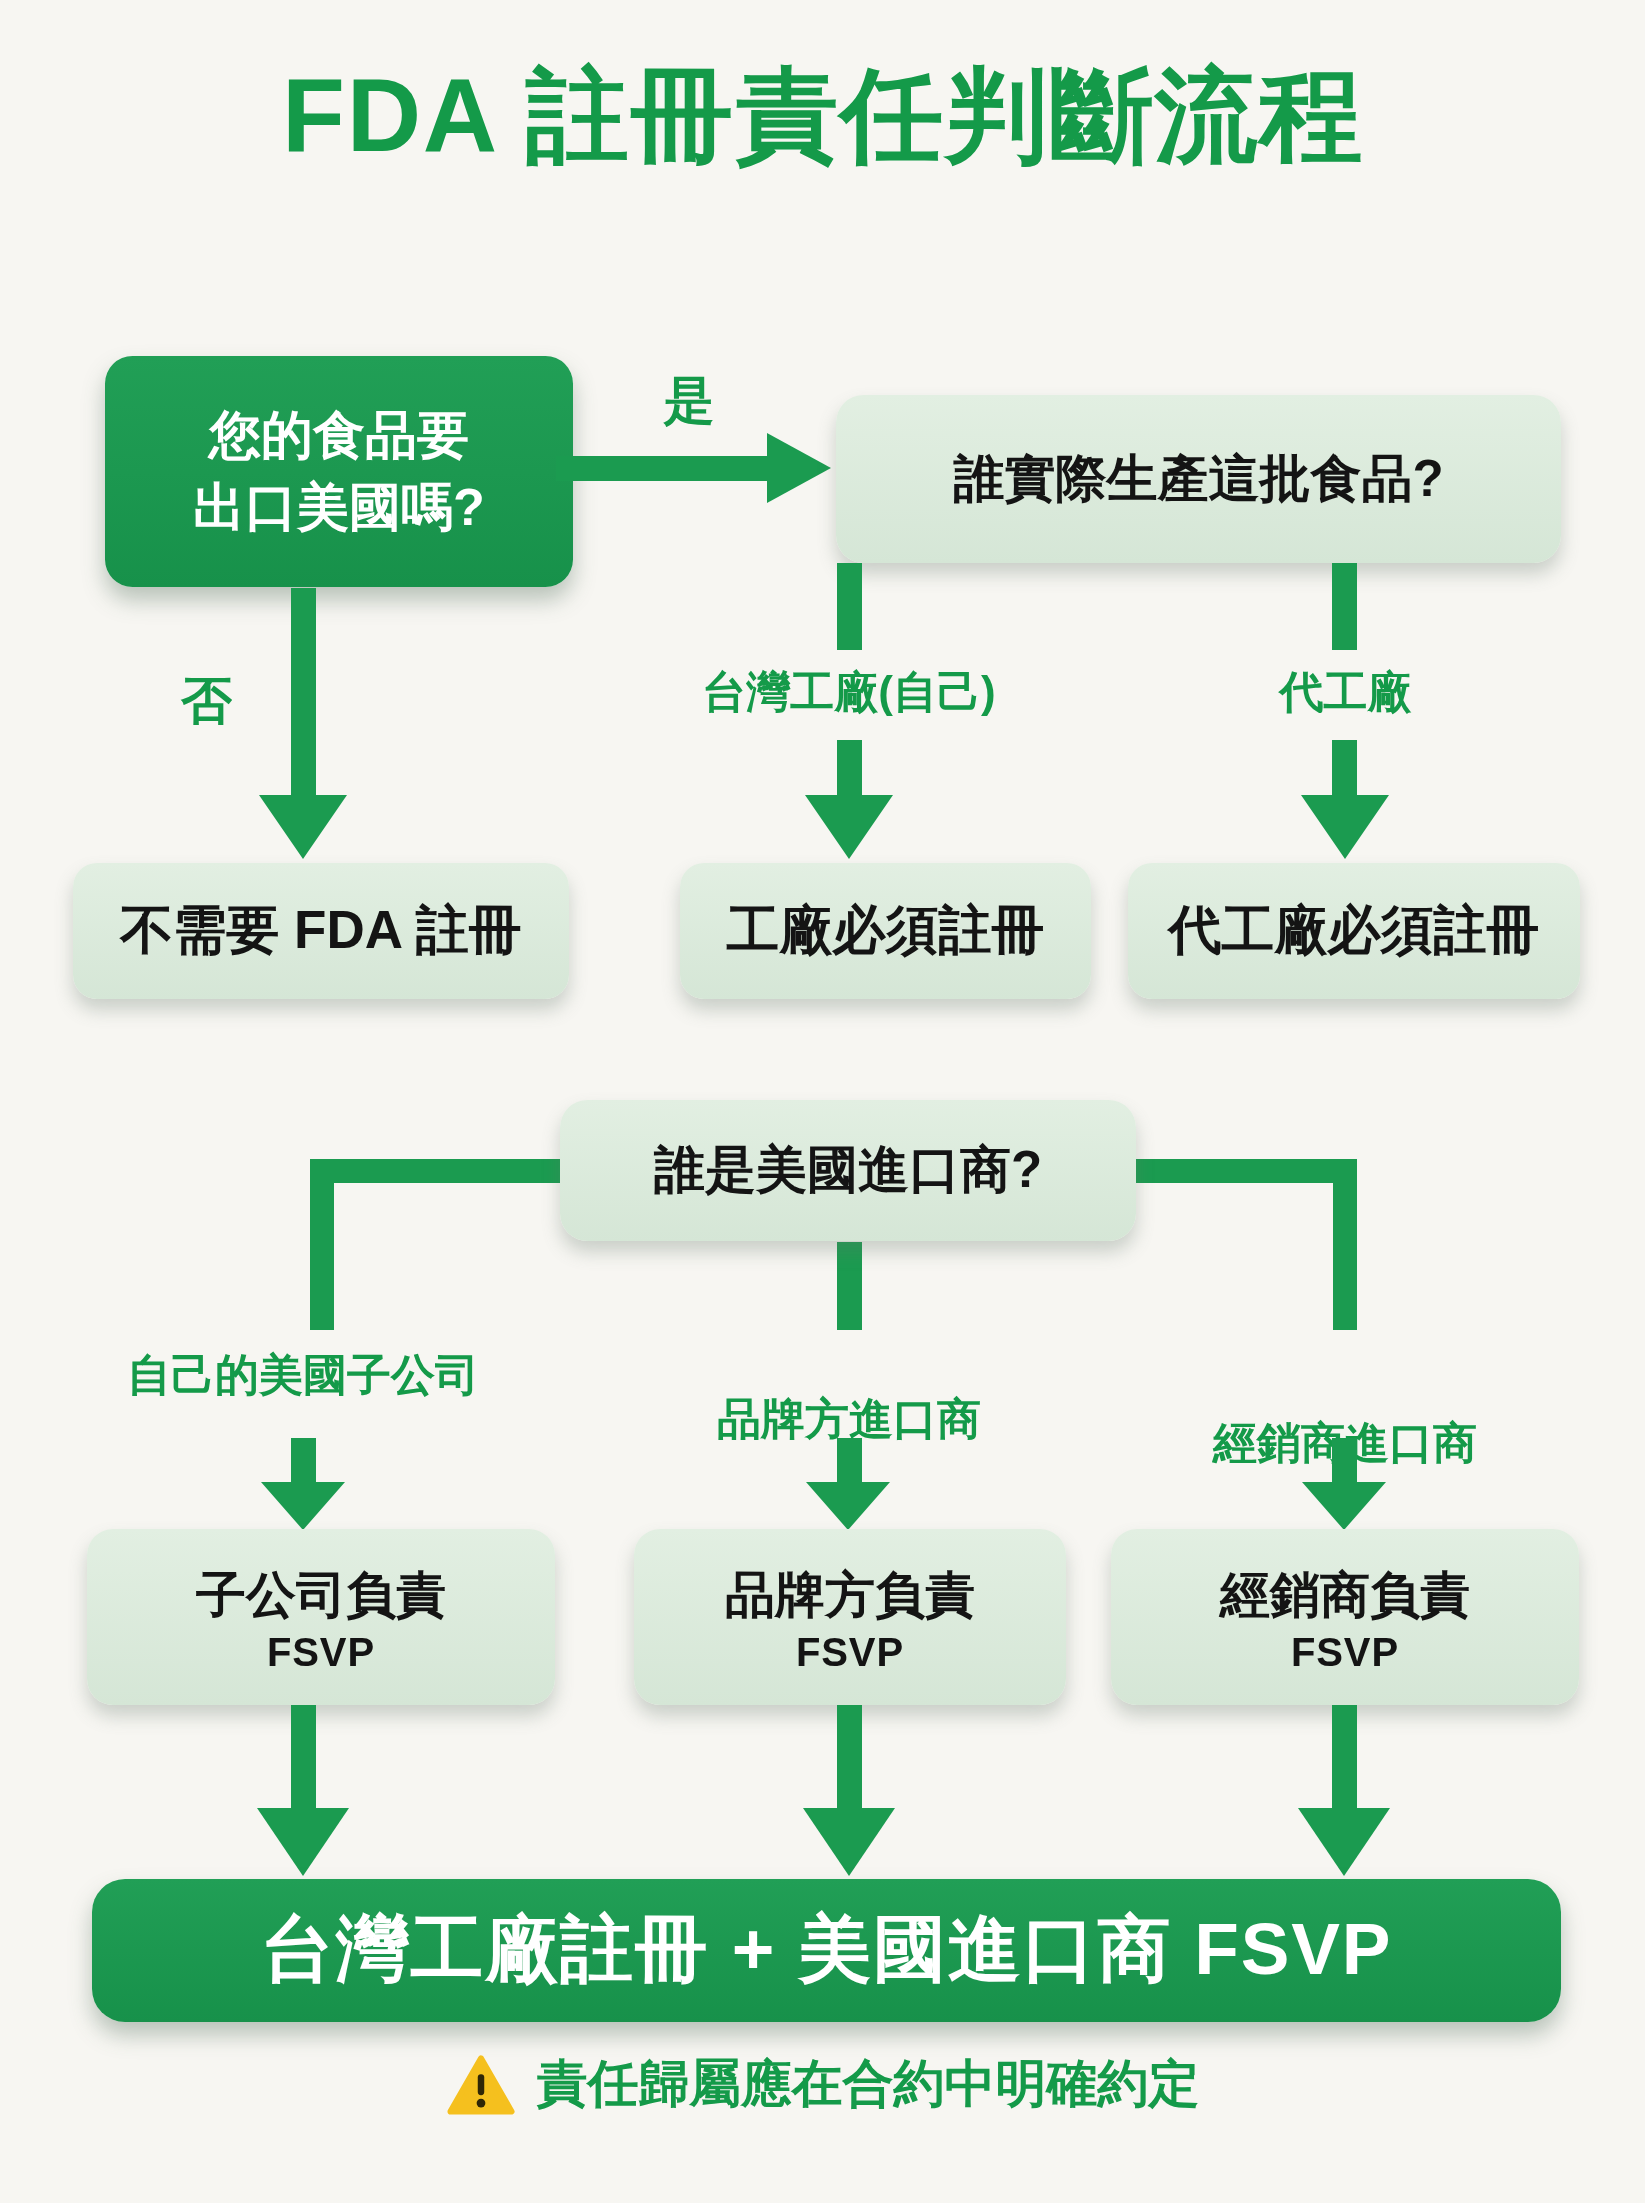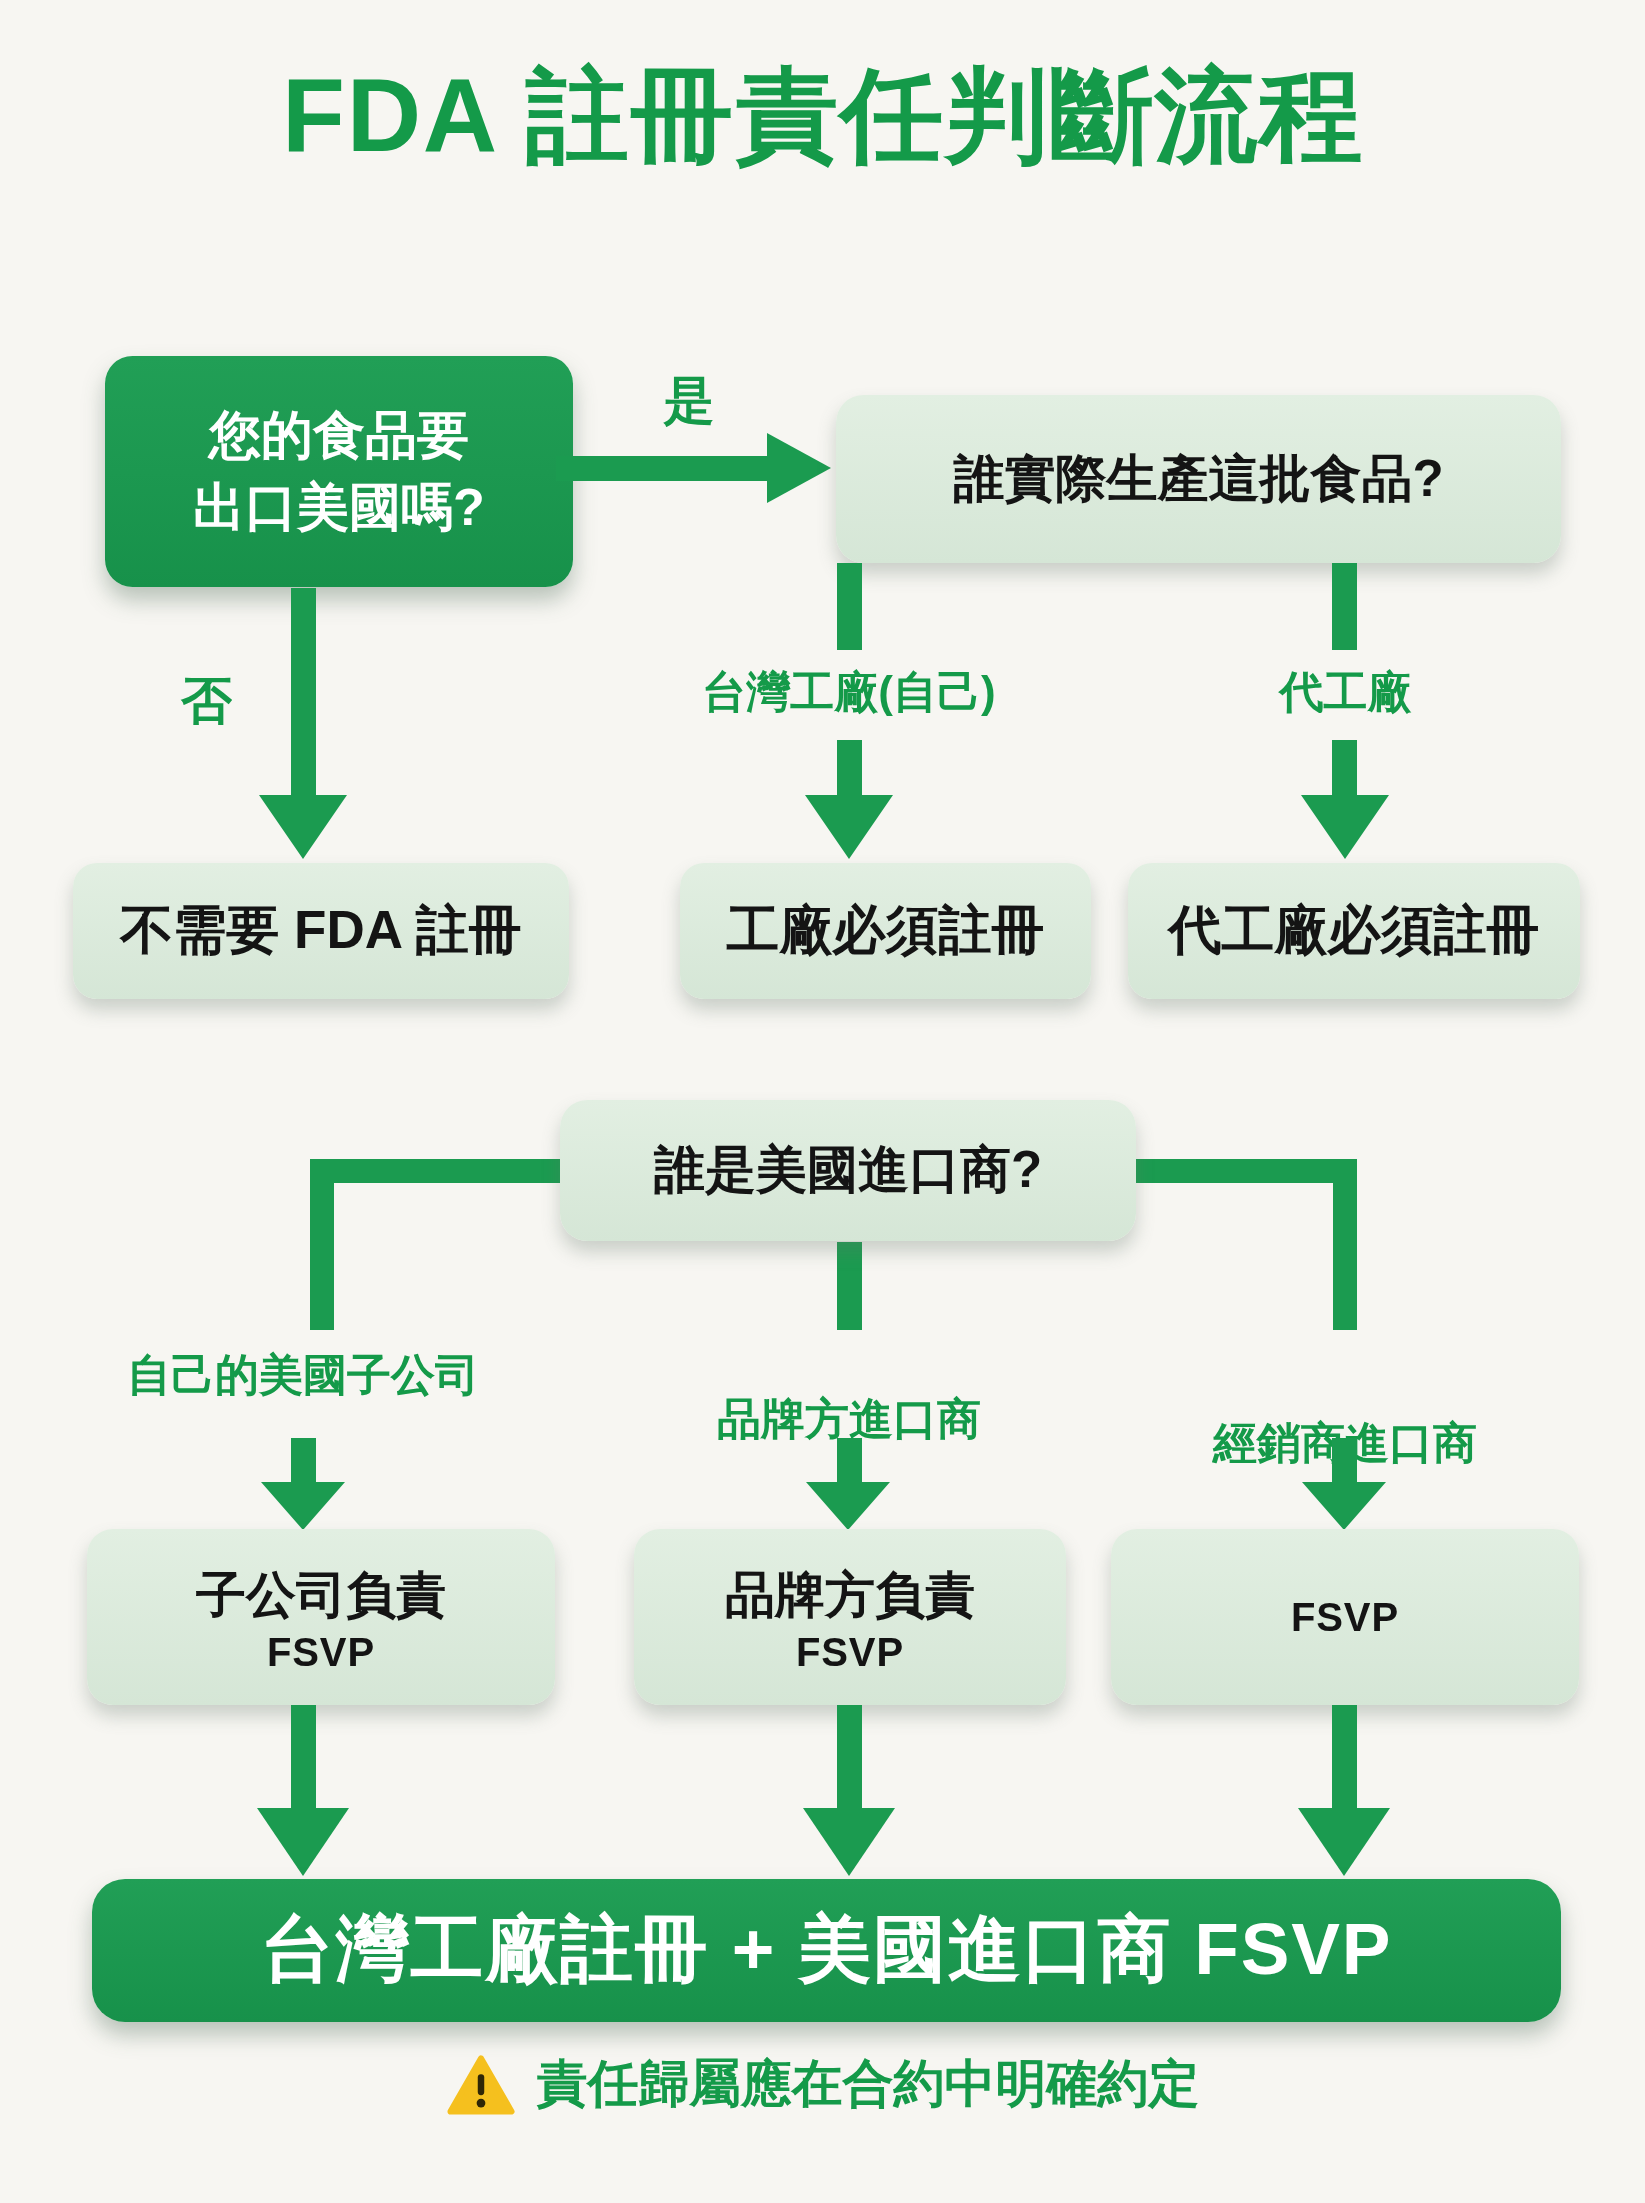--- a/index.html
+++ b/index.html
@@ -171,20 +171,21 @@
 
   <div class="box light" style="left:87px;top:1529px;width:468px;height:176px;border-radius:26px;">
     <div class="res2-l1">子公司負責</div>
     <div class="res2-l2">FSVP</div>
   </div>
   <div class="box light" style="left:634px;top:1529px;width:432px;height:176px;border-radius:26px;">
     <div class="res2-l1">品牌方負責</div>
     <div class="res2-l2">FSVP</div>
   </div>
   <div class="box light" style="left:1111px;top:1529px;width:468px;height:176px;border-radius:26px;">
+    <div class="res2-l1">經銷商負責</div>
     <div class="res2-l2">FSVP</div>
   </div>
 
   <div class="rect" style="left:291px;top:1705px;width:25px;height:103px;"></div>
   <div class="tri tri-down-lg" style="left:257px;top:1808px;"></div>
   <div class="rect" style="left:837px;top:1705px;width:25px;height:103px;"></div>
   <div class="tri tri-down-lg" style="left:803px;top:1808px;"></div>
   <div class="rect" style="left:1332px;top:1705px;width:25px;height:103px;"></div>
   <div class="tri tri-down-lg" style="left:1298px;top:1808px;"></div>
 

